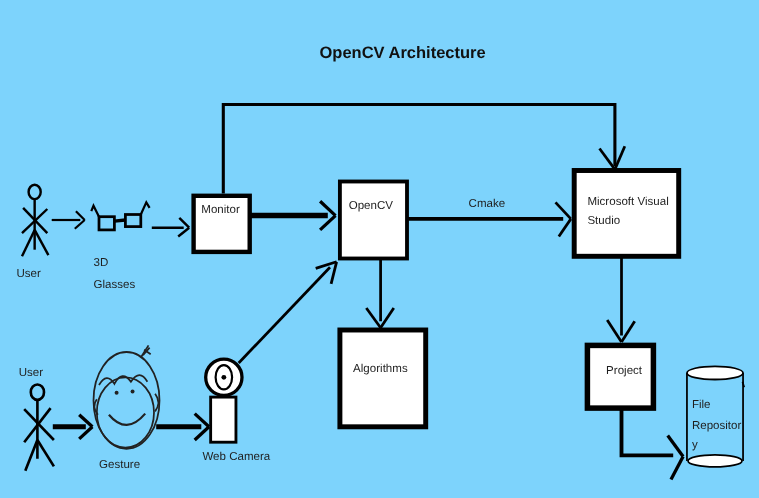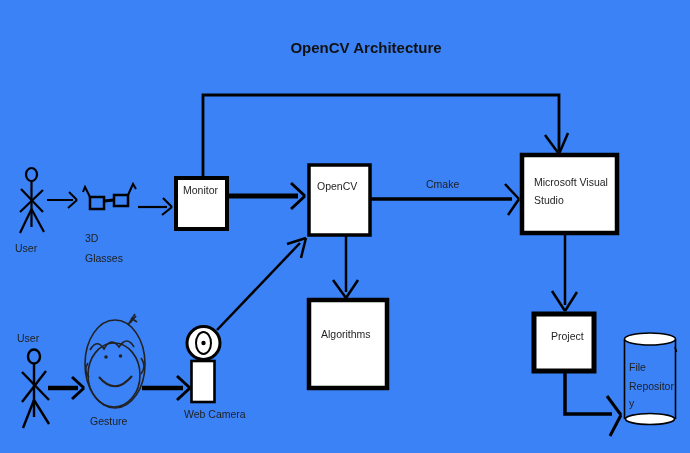--- a/index.html
+++ b/index.html
@@ -1,19 +1,19 @@
 <!DOCTYPE html>
 <html><head>
 <meta charset="utf-8">
 <style>
   html,body { margin:0; padding:0; background:#ffffff; }
   .canvas {
     position:relative;
     width:690px; height:453px;
-    background:#3b82f6;
+    background:#7dd3fc;
     font-family:"Liberation Sans", sans-serif;
     overflow:hidden;
   }
   svg { position:absolute; left:0; top:0; }
   svg text {
     fill:#1f1f1f;
     font-family:"Liberation Sans", sans-serif;
     font-size:10.5px;
   }
   svg text.title {

